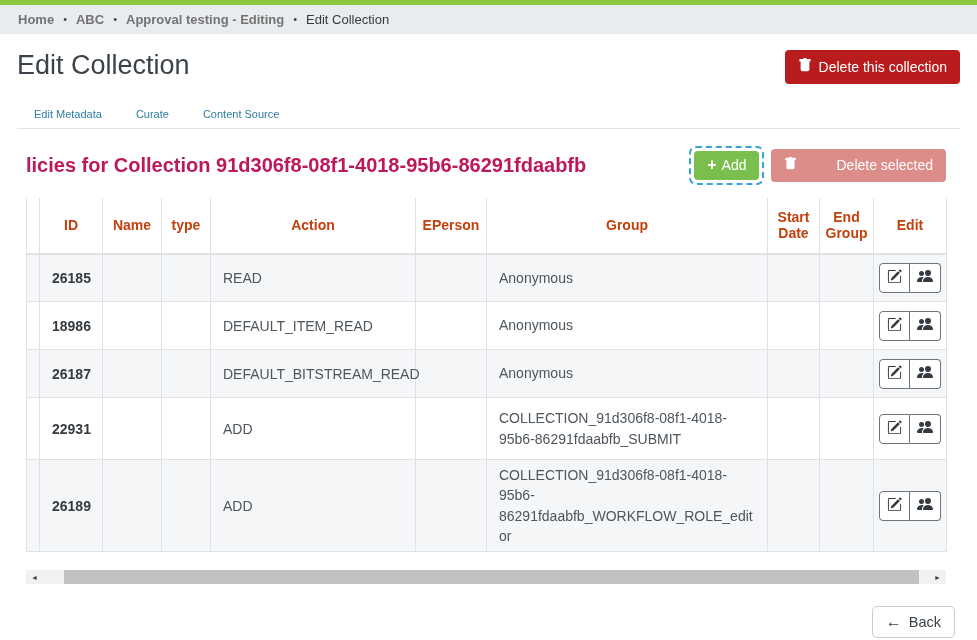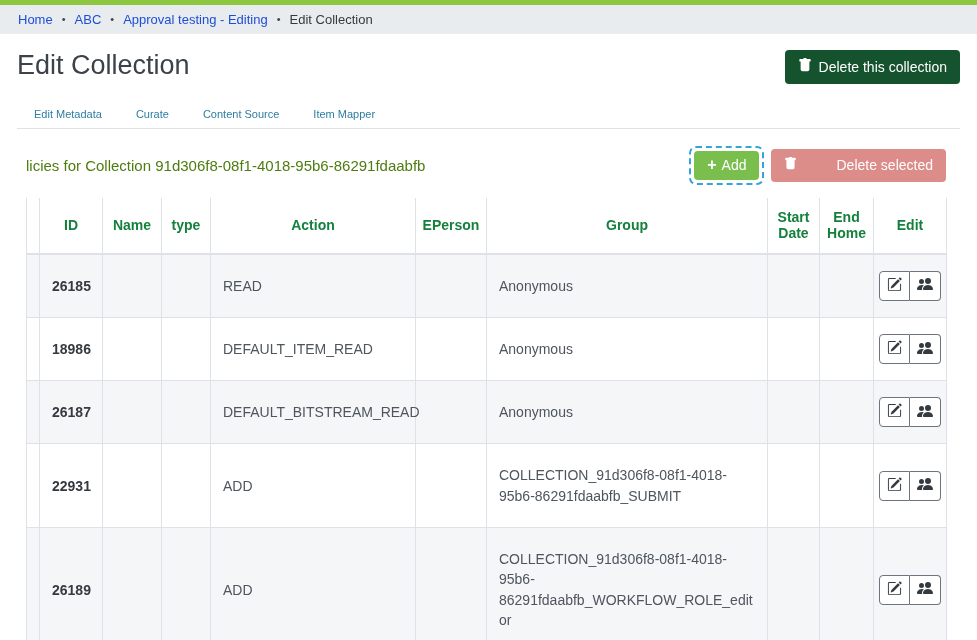--- a/index.html
+++ b/index.html
@@ -7,52 +7,52 @@
   body {
     width:977px; height:640px; background:#fff;
     font-family:"Liberation Sans", sans-serif; color:#3b4249;
     overflow:hidden;
   }
   .topbar { height:5px; background:#8DC63F; }
   .breadcrumb-bar {
     background:#E9ECEF; padding:7px 18px; font-size:13px;
     display:flex; align-items:center; gap:9px;
   }
-  .crumb-link { color:#1d4ed8; text-decoration:none; cursor:pointer; }
+  .crumb-link { color:#737373; text-decoration:none; cursor:pointer;font-weight:bold; }
   .crumb-sep { color:#3b4249; font-size:11px; line-height:1; }
   .crumb-current { color:#343a40; }
 
   main { padding:0 17px; }
   .page-header { display:flex; justify-content:space-between; align-items:flex-start; margin-top:16px; }
   h1 { font-size:27px; font-weight:500; margin:0; color:#3b4249; }
   .btn { border:none; border-radius:4px; font-size:14px; font-family:inherit;
          display:inline-flex; align-items:center; gap:7px; cursor:pointer; line-height:1.2; }
-  .btn-danger { background:#14532d; color:#fff; padding:8px 13px; }
+  .btn-danger { background:#b91c1c; color:#fff; padding:8px 13px; }
   .btn-danger svg, .btn-del-sel svg { fill:#fff; }
 
   .tabs { display:flex; border-bottom:1px solid #dee2e6; margin-top:14px; }
   .tab { padding:9px 16px; font-size:11px; color:#2E7DA2; text-decoration:none;
          border:1px solid transparent; border-bottom:none; margin-bottom:-1px; cursor:pointer; }
   .tab.active { color:#3b4249; background:#fff; border-color:#dee2e6;
                 border-radius:4px 4px 0 0; border-bottom:1px solid #fff; cursor:default; }
 
   .policies { margin:17px 0 0 9px; width:920px; }
   .policies-header { display:flex; justify-content:space-between; align-items:center; margin-bottom:13px; }
-  .policies-heading { font-size:15px; font-weight:400; color:#4d7c0f; }
+  .policies-heading { font-size:20px; font-weight:700; color:#be185d; }
   .actions { display:flex; align-items:center; gap:7px; }
   .focus-ring { border:2px dashed #35A4DB; border-radius:7px; padding:3px; display:inline-flex; }
   .btn-add { background:#7ABF4D; color:#fff; padding:6px 13px; gap:5px; }
   .plus-glyph { font-size:16px; font-weight:700; line-height:1; }
   .btn-del-sel { background:#DC8C89; color:#fff; padding:8px 13px;gap:39px; }
 
   table { border-collapse:collapse; width:920px; table-layout:fixed; font-size:14px; }
-  thead th { font-weight:700; color:#15803d; text-align:center; vertical-align:middle;
+  thead th { font-weight:700; color:#c2410c; text-align:center; vertical-align:middle;
              padding:8px 4px; border:1px solid #dee2e6; border-top:none; border-bottom-width:2px;
              height:56px; }
-  tbody td { border:1px solid #dee2e6; padding:21px 12px; color:#4e555d; vertical-align:middle; }
+  tbody td { border:1px solid #dee2e6; padding:5px 12px; color:#4e555d; vertical-align:middle; }
   tbody tr:nth-child(odd) { background:#F5F6F8; }
   td.cell-id { text-align:center; font-weight:600; color:#343a40; }
   td.cell-group { overflow-wrap:anywhere; line-height:1.45; }
   td.cell-edit { text-align:center; padding:8px 4px; }
   .btn-group { display:inline-flex; }
   .btn-icon { width:31px; height:30px; background:#fff; border:1px solid #6c757d;
               display:inline-flex; align-items:center; justify-content:center; padding:0; cursor:pointer; }
   .btn-icon svg { fill:#343a40; }
   .btn-icon:first-child { border-radius:4px 0 0 4px; }
   .btn-icon:last-child { border-radius:0 4px 4px 0; border-left:none; }
@@ -93,21 +93,20 @@
             <path d="M14.5 3a1 1 0 0 1-1 1H13v9a2 2 0 0 1-2 2H5a2 2 0 0 1-2-2V4h-.5a1 1 0 0 1-1-1V2a1 1 0 0 1 1-1H6a1 1 0 0 1 1-1h2a1 1 0 0 1 1 1h3.5a1 1 0 0 1 1 1z"></path>
           </svg></span>
       <span>Delete this collection</span>
     </button>
   </div>
 
   <div class="tabs" id="tabbar">
       <a class="tab">Edit Metadata</a>
       <a class="tab">Curate</a>
       <a class="tab">Content Source</a>
-      <a class="tab">Item Mapper</a>
     </div>
 
   <section class="policies">
     <div class="policies-header">
       <div class="policies-heading">licies for Collection 91d306f8-08f1-4018-95b6-86291fdaabfb</div>
       <div class="actions">
         <span class="focus-ring">
           <button class="btn btn-add">
             <span class="plus-glyph">+</span>
             <span>Add</span>
@@ -139,21 +138,21 @@
       <thead>
           <tr id="headrow">
             <th></th>
             <th>ID</th>
             <th>Name</th>
             <th>type</th>
             <th>Action</th>
             <th>EPerson</th>
             <th>Group</th>
             <th>Start Date</th>
-            <th>End Home</th>
+            <th>End Group</th>
             <th>Edit</th>
           </tr>
         </thead>
       <tbody id="tbody">
           <tr style="height: 48px;">
             <td class="cell-select"></td>
             <td class="cell-id">26185</td>
             <td class="cell-name"></td>
             <td class="cell-type"></td>
             <td class="cell-action">READ</td>

